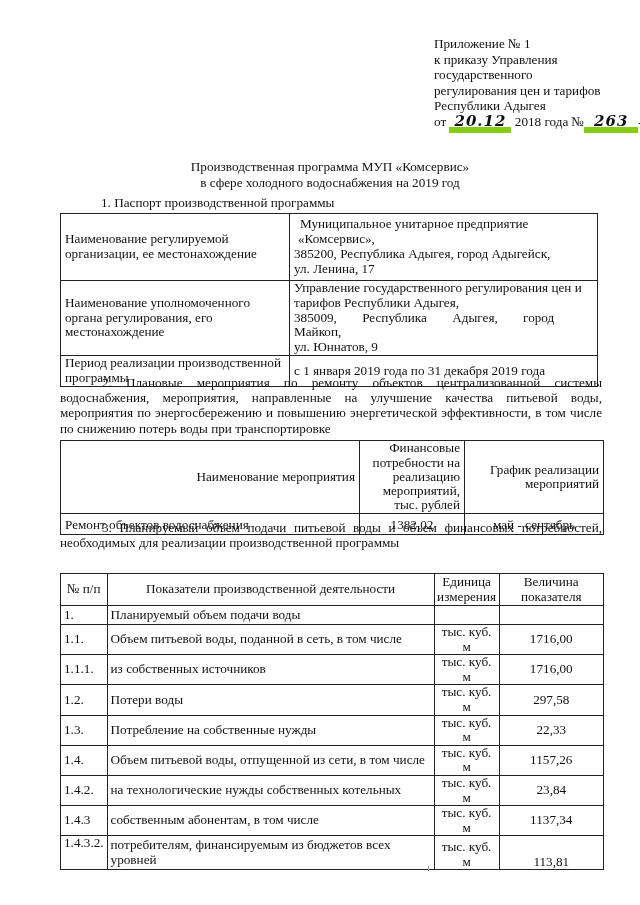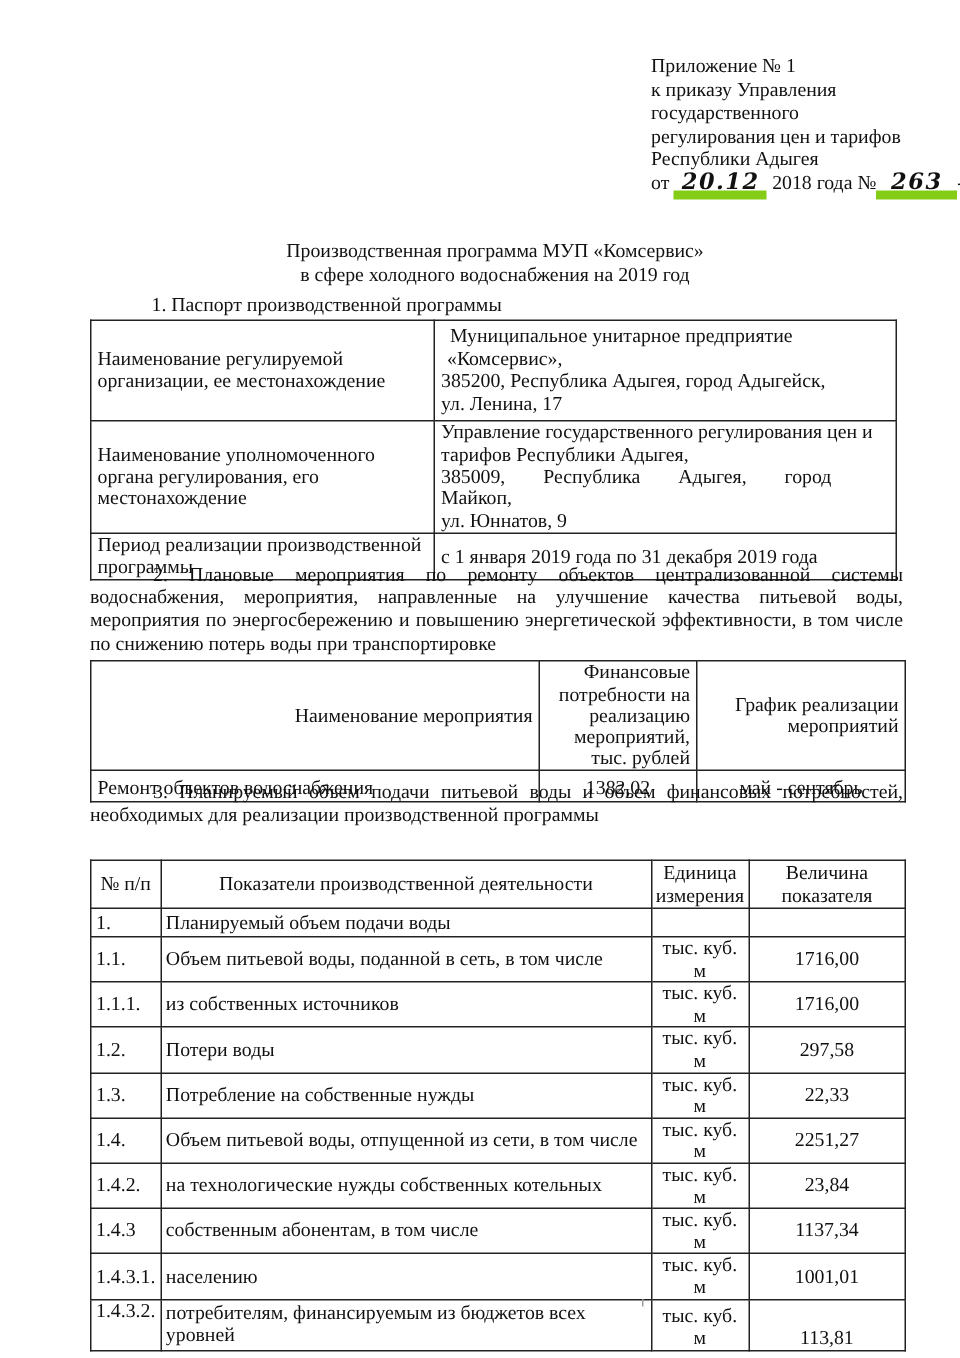--- a/index.html
+++ b/index.html
@@ -140,39 +140,33 @@
   <tr>
         <td>1.3.</td>
         <td>Потребление на собственные нужды</td>
         <td class="c">тыс. куб. м</td>
         <td class="c">22,33</td>
       </tr>
   <tr>
         <td>1.4.</td>
         <td>Объем питьевой воды, отпущенной из сети, в том числе</td>
         <td class="c">тыс. куб. м</td>
-        <td class="c">2251,27</td>
+        <td class="c">1157,26</td>
       </tr>
   <tr>
         <td>1.4.2.</td>
         <td>на технологические нужды собственных котельных</td>
         <td class="c">тыс. куб. м</td>
         <td class="c">23,84</td>
       </tr>
   <tr>
         <td>1.4.3</td>
         <td>собственным абонентам, в том числе</td>
         <td class="c">тыс. куб. м</td>
         <td class="c">1137,34</td>
-      </tr>
-  <tr>
-        <td>1.4.3.1.</td>
-        <td>населению</td>
-        <td class="c">тыс. куб. м</td>
-        <td class="c">1001,01</td>
       </tr>
   <tr style="height:34px">
         <td style="vertical-align:top">1.4.3.2.</td>
         <td>потребителям, финансируемым из бюджетов всех уровней</td>
         <td class="c b">тыс. куб. м</td>
         <td class="c b">113,81</td>
       </tr>
 
 </tbody>
   </table>

